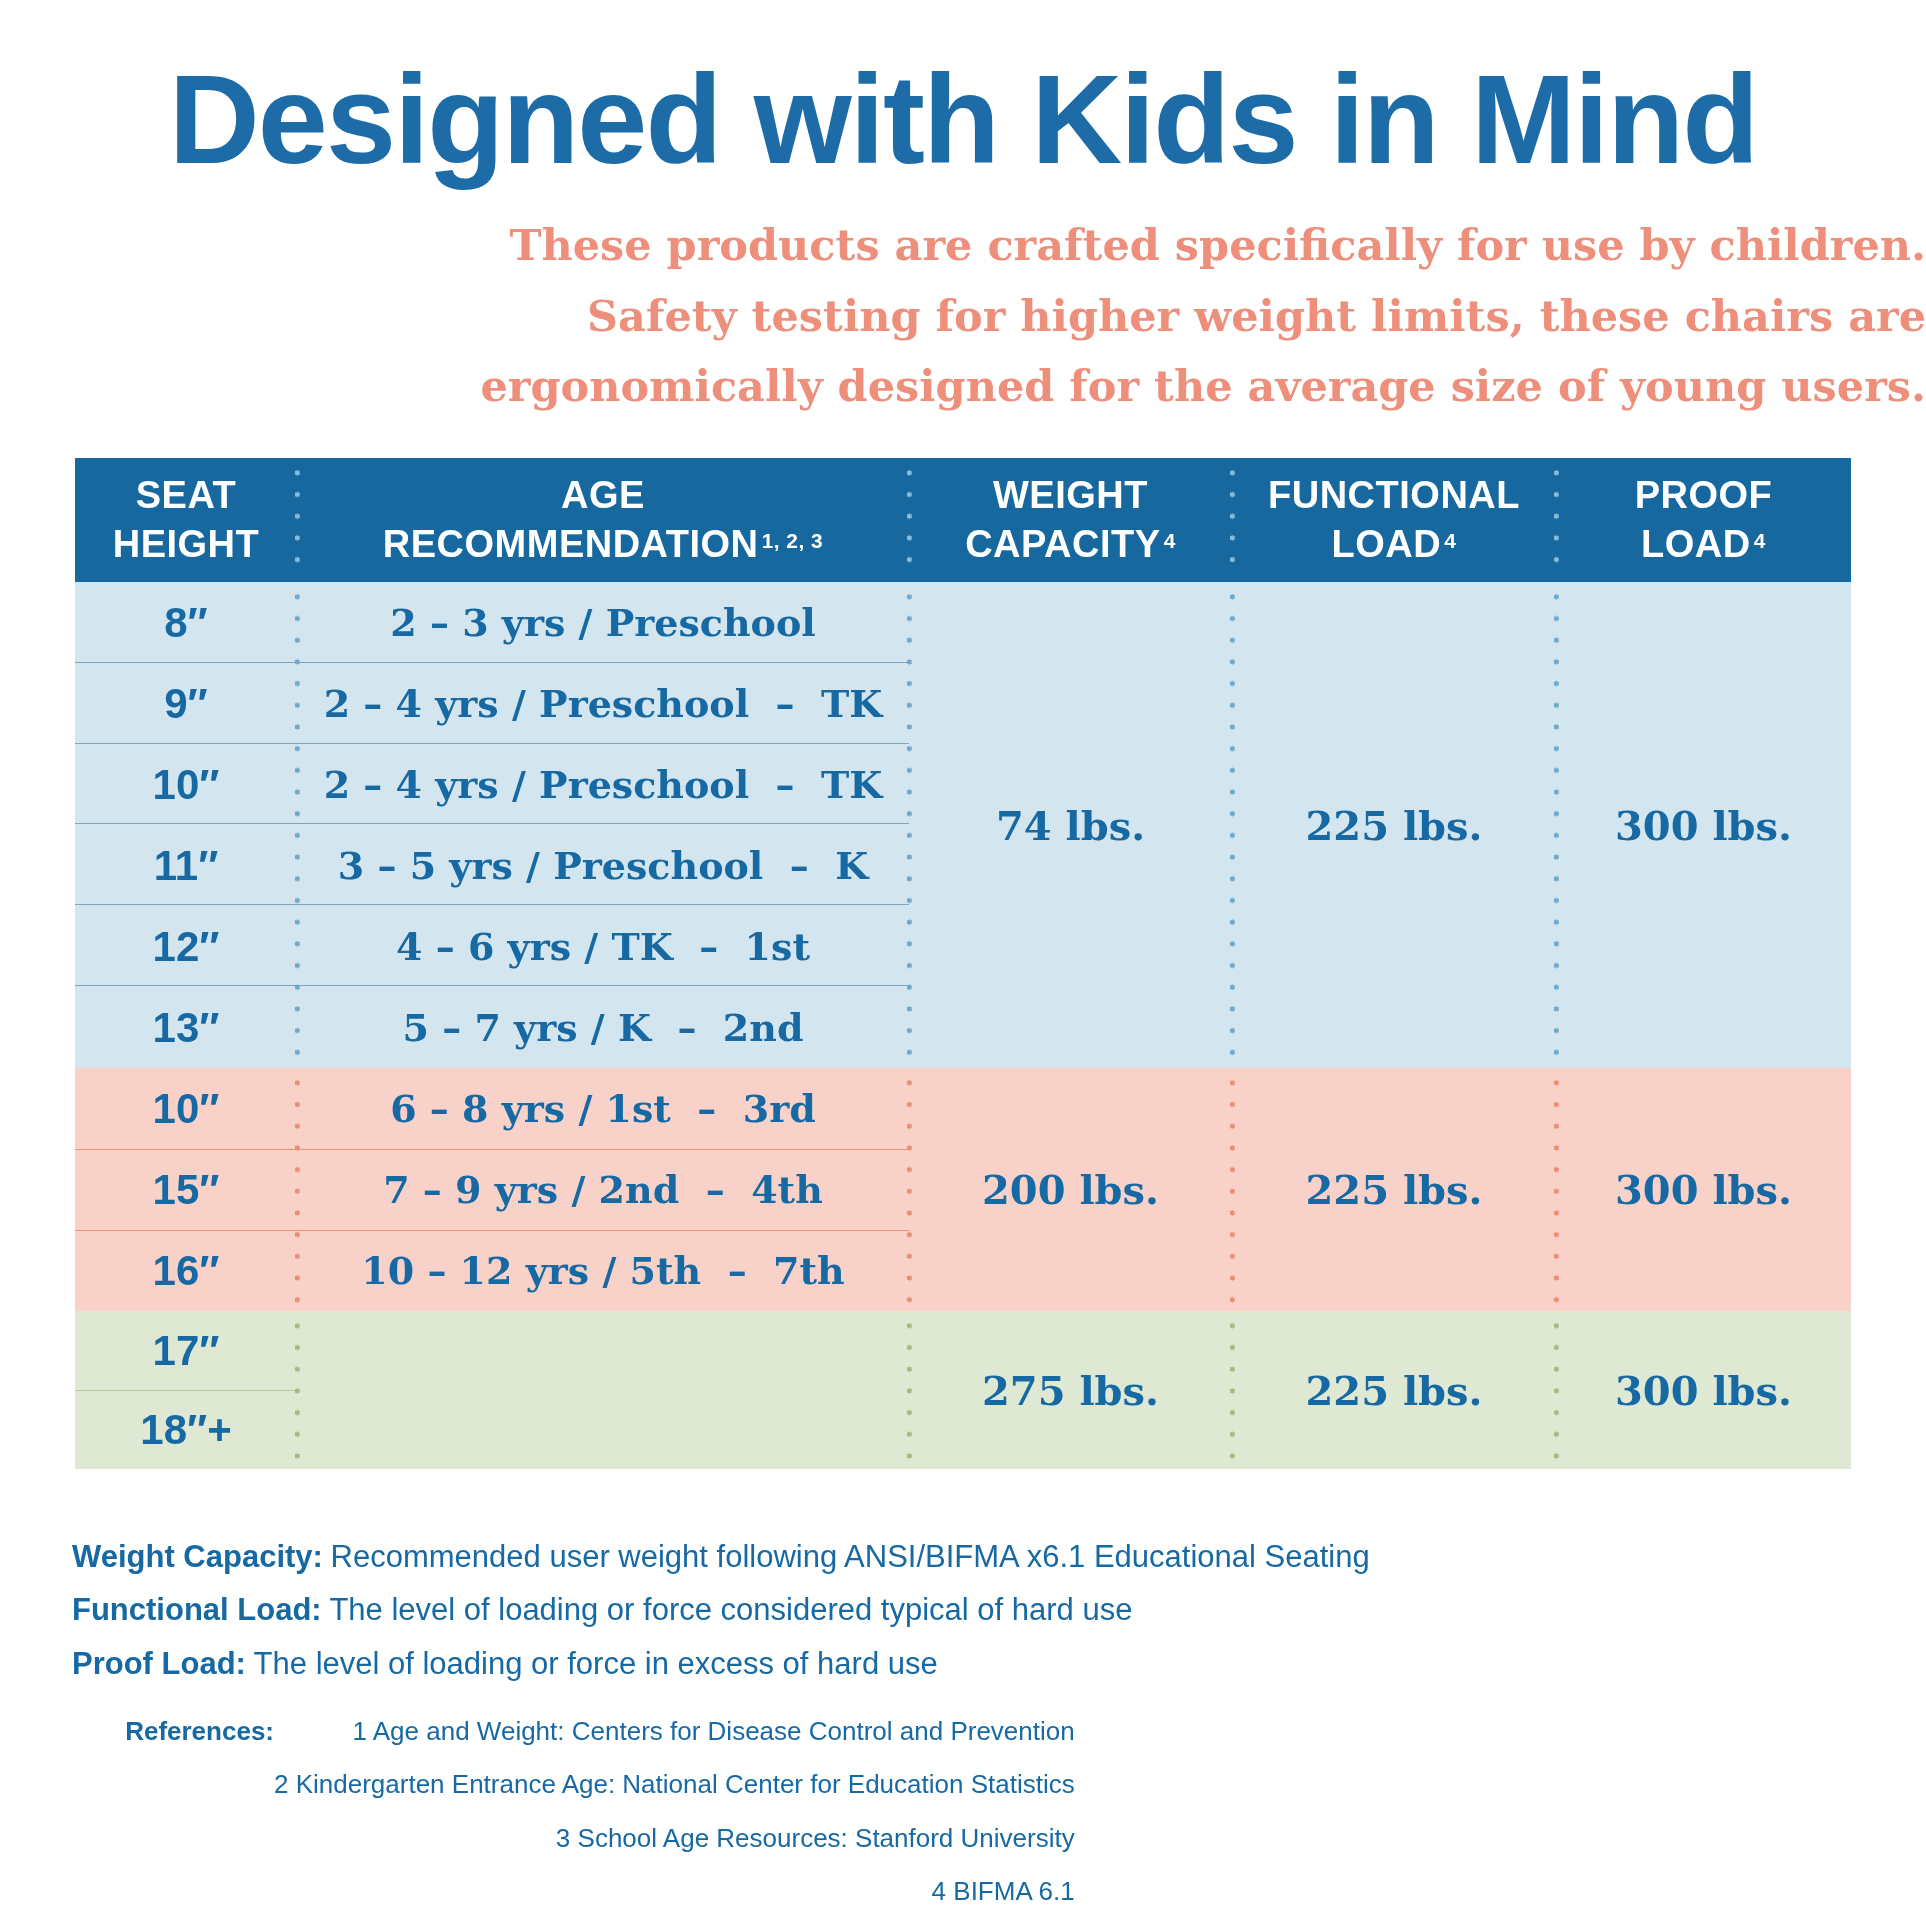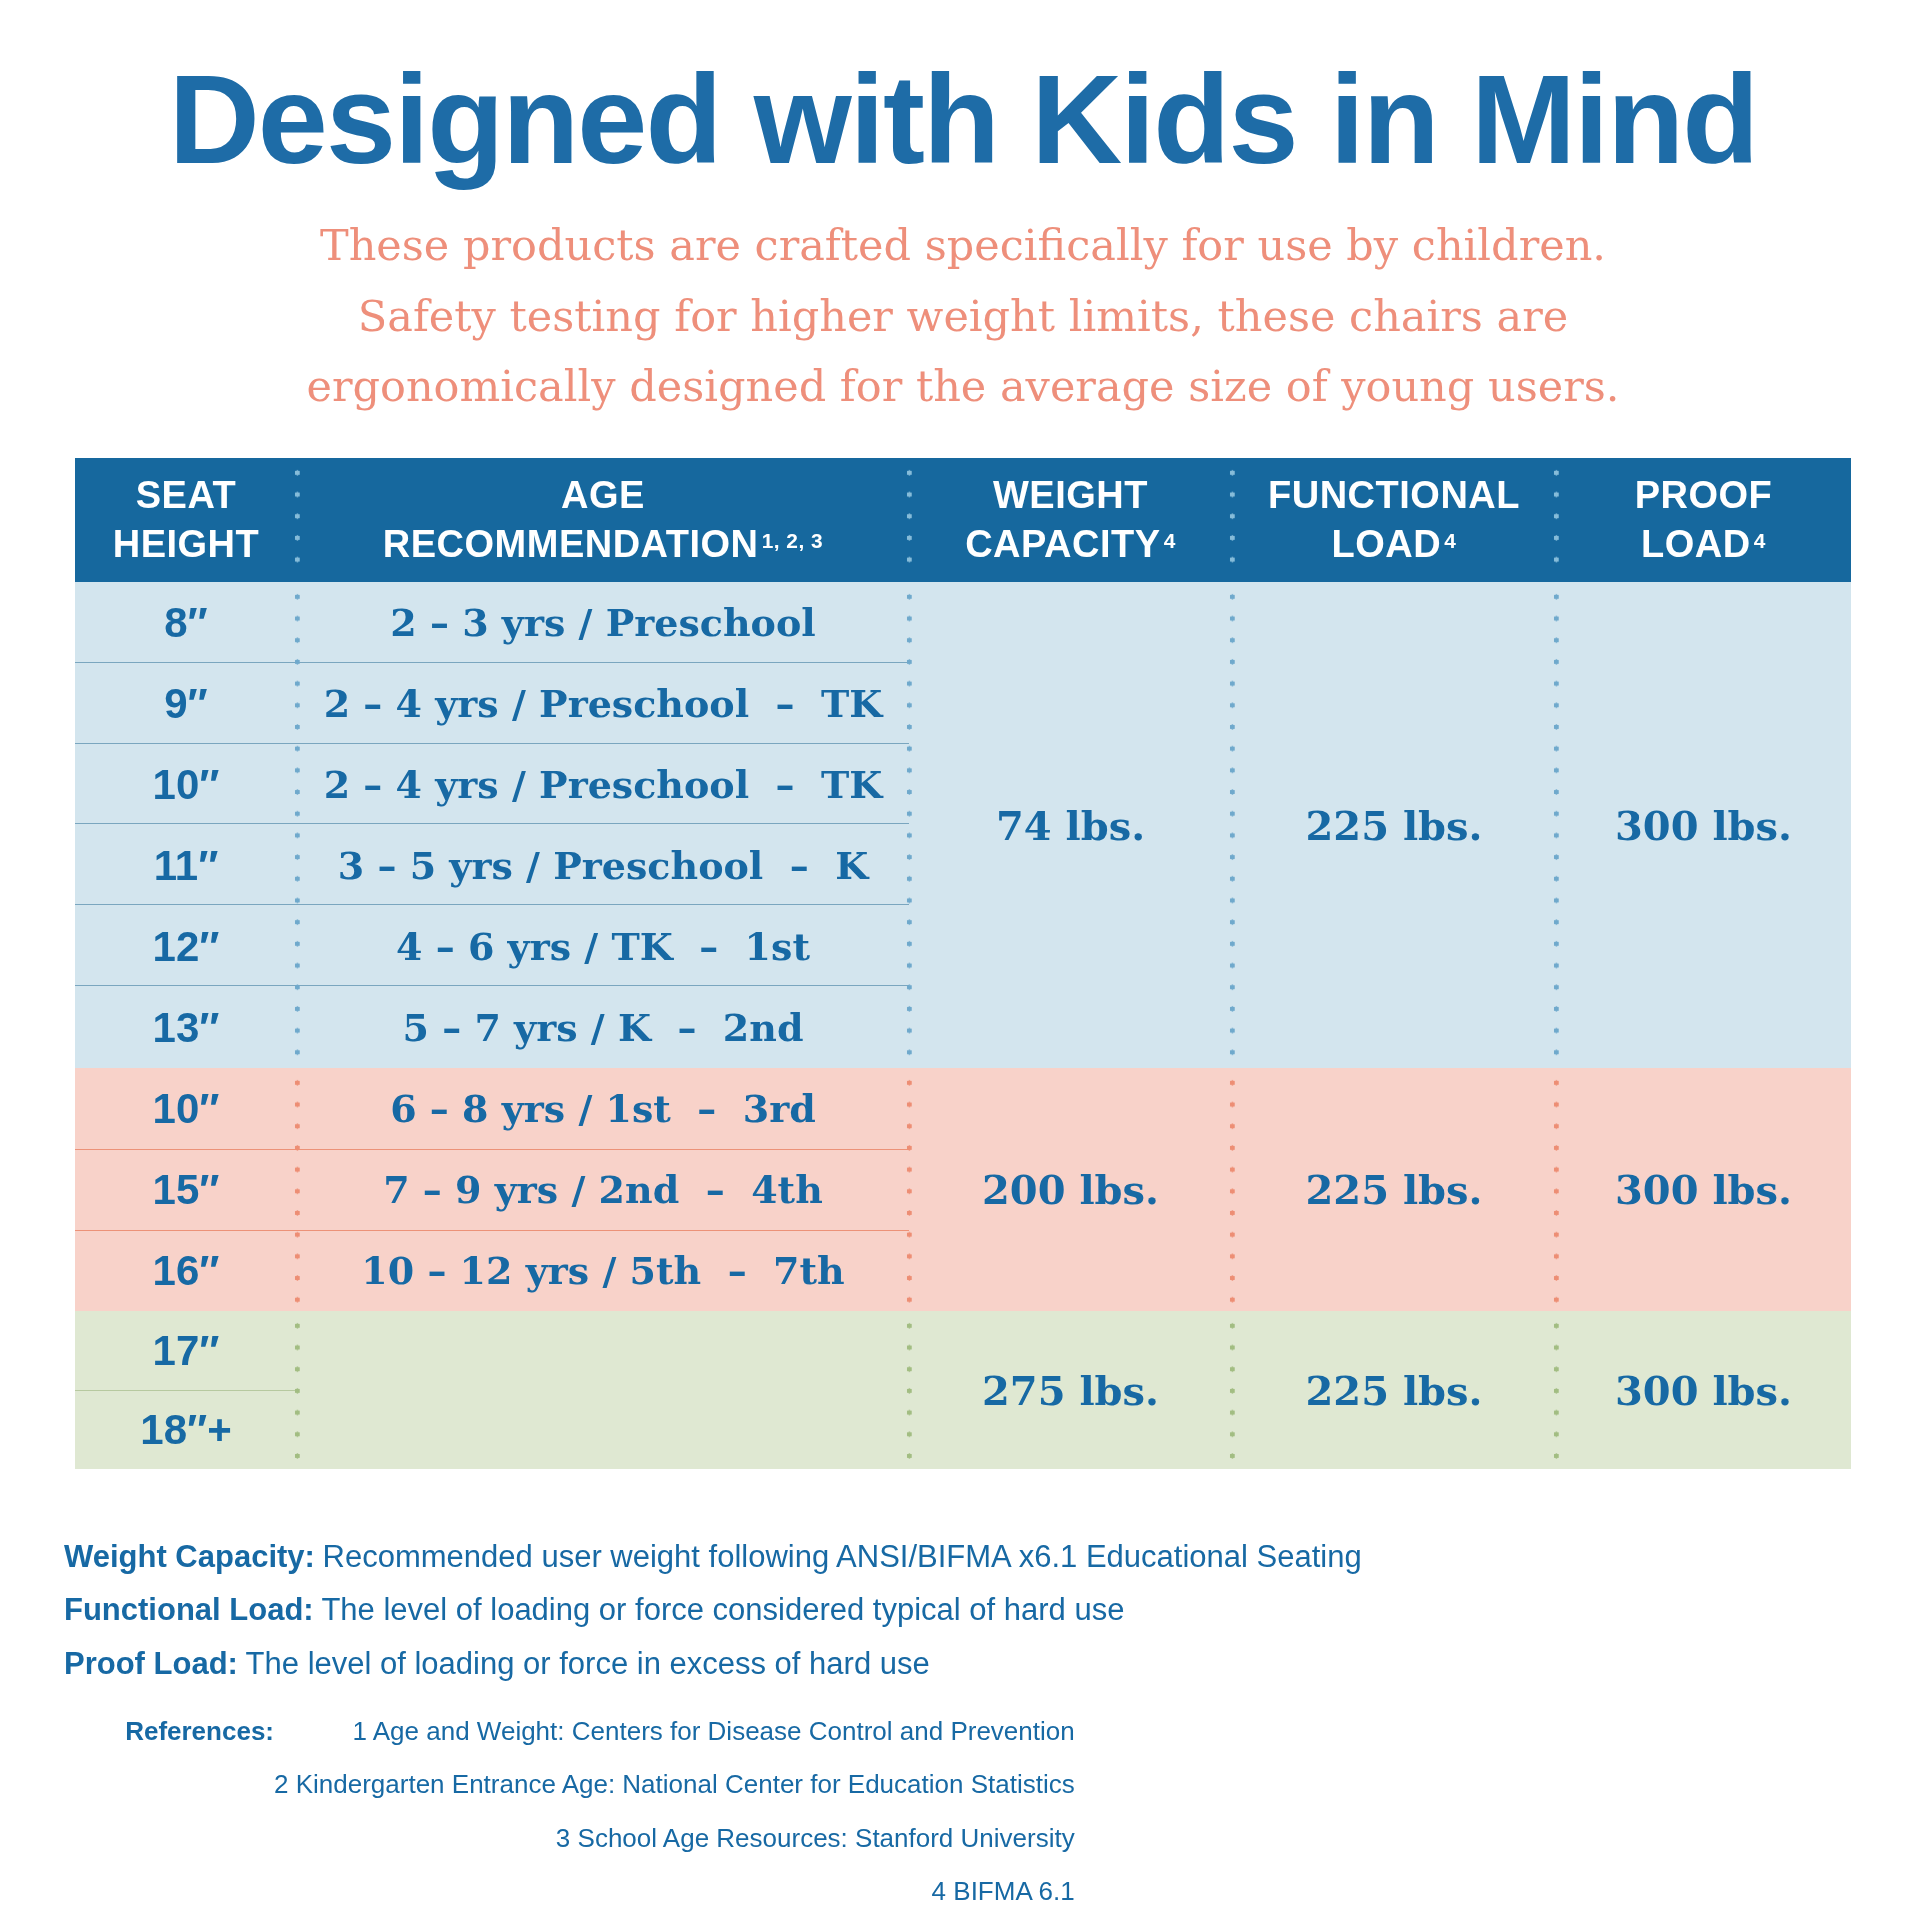--- a/index.html
+++ b/index.html
@@ -11,22 +11,22 @@
   .page{position:absolute;inset:0;}
 
   
   .title{
     position:absolute;top:44px;left:0;width:100%;margin:0;
     text-align:center;font-size:126px;line-height:1.2;font-weight:700;
     letter-spacing:-1.9px;color:var(--title-blue);
   }
   .subtitle{
     position:absolute;top:210px;left:0;width:100%;
-    text-align:center;font-family:"DejaVu Serif", serif;
-    font-size:43px;line-height:1.64;font-weight:400;
+    text-align:right;font-family:"DejaVu Serif", serif;
+    font-size:43px;line-height:1.64;font-weight:700;
     color:var(--subtitle-salmon);
   }
 
   
   .spec-table{position:absolute;left:75px;top:458px;width:1776px;}
   .thead{
     position:relative;display:grid;height:124px;
     grid-template-columns:222px 612px 323px 324px 295px;
     background:var(--header-bg);color:#ffffff;
   }
@@ -68,21 +68,21 @@
   .rowline.short{width:222px;}
   .g-blue  .rowline{background:var(--blue-line);}
   .g-pink  .rowline{background:var(--pink-line);}
   .g-green .rowline{background:var(--green-line);}
 
   
   .defs{
     position:absolute;left:64px;top:1530px;
     font-size:31px;line-height:1.72;color:var(--text-blue);
   }
-  .defs .term{font-weight:700;margin-right:7.7px;}
+  .defs .term{font-weight:700;margin-right:7.7px;margin-left:8px;}
   .refs{
     position:absolute;left:64px;top:1705px;display:flex;
     font-size:26px;line-height:2.05;color:var(--text-blue);text-align:right;
   }
   .ref-label{font-weight:700;width:210px;flex:none;}
 </style>
 </head>
 <body>
 
 <div class="page">

